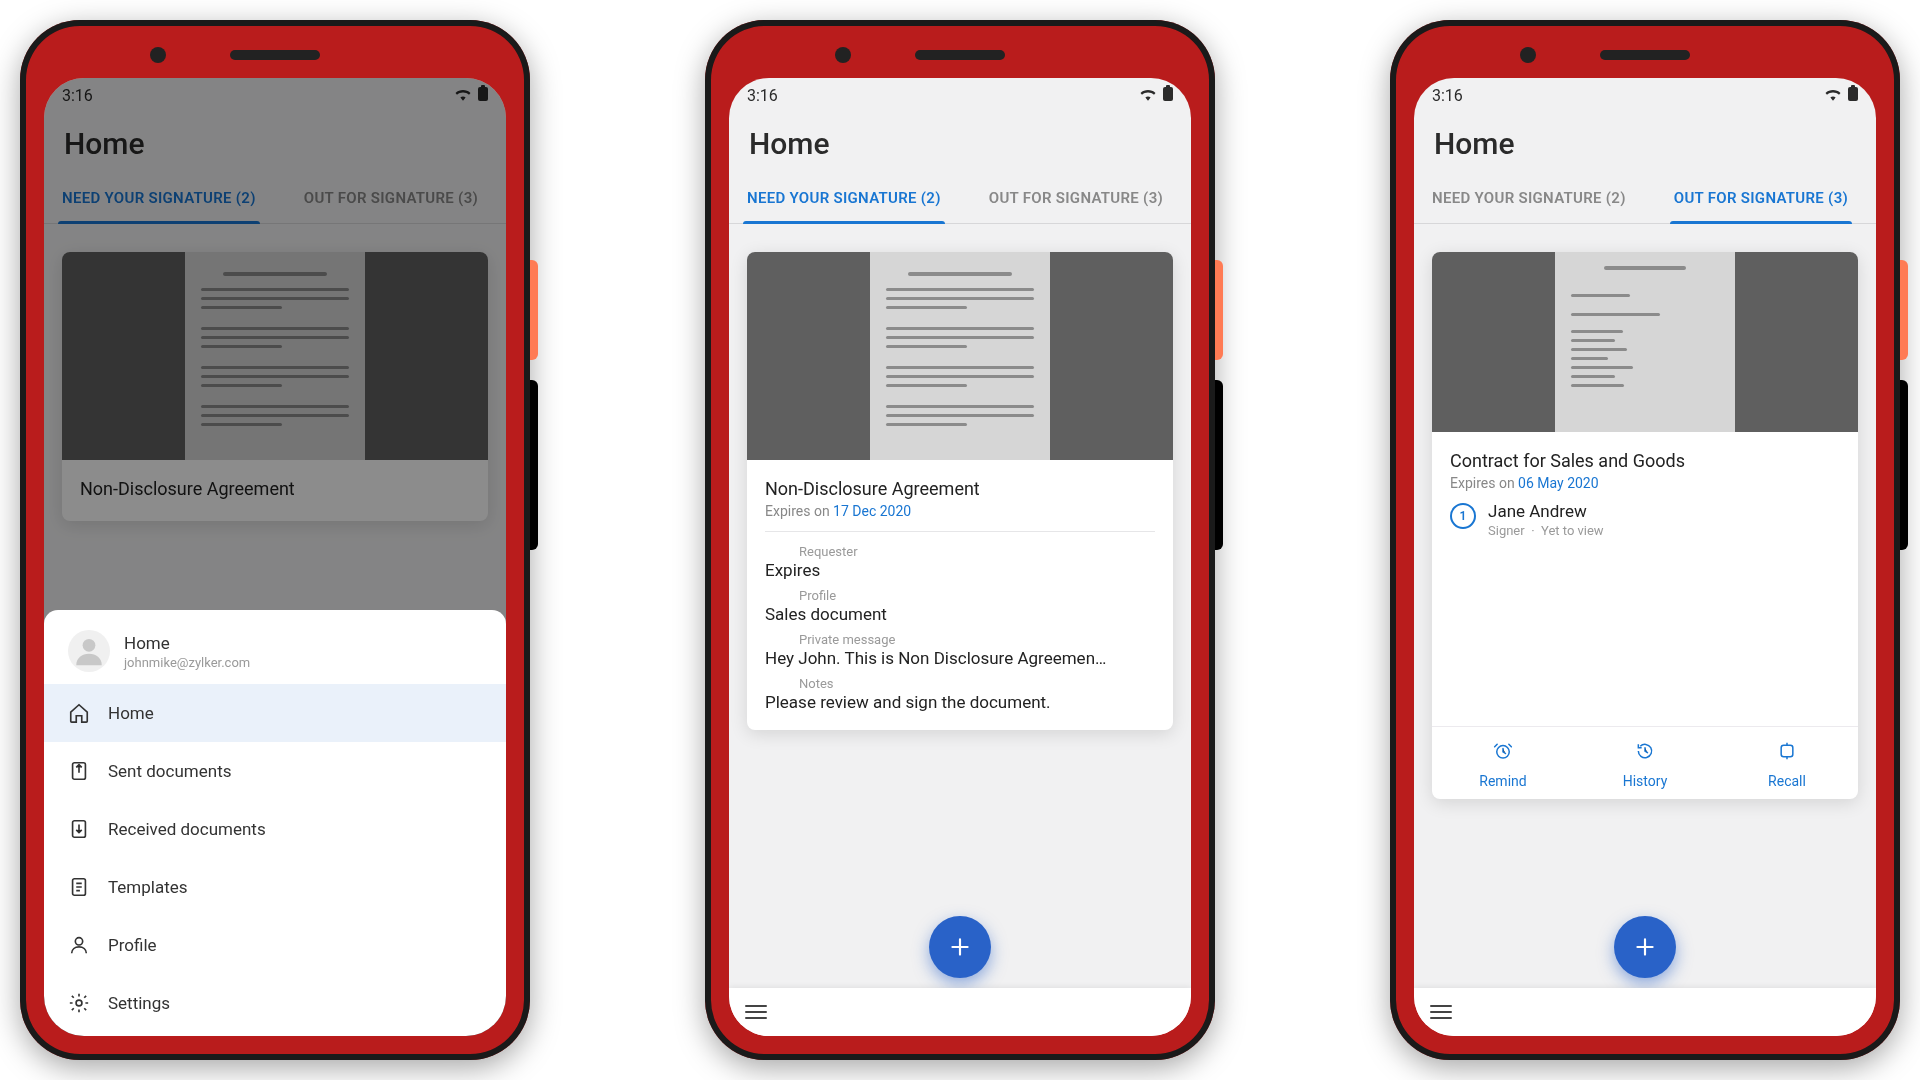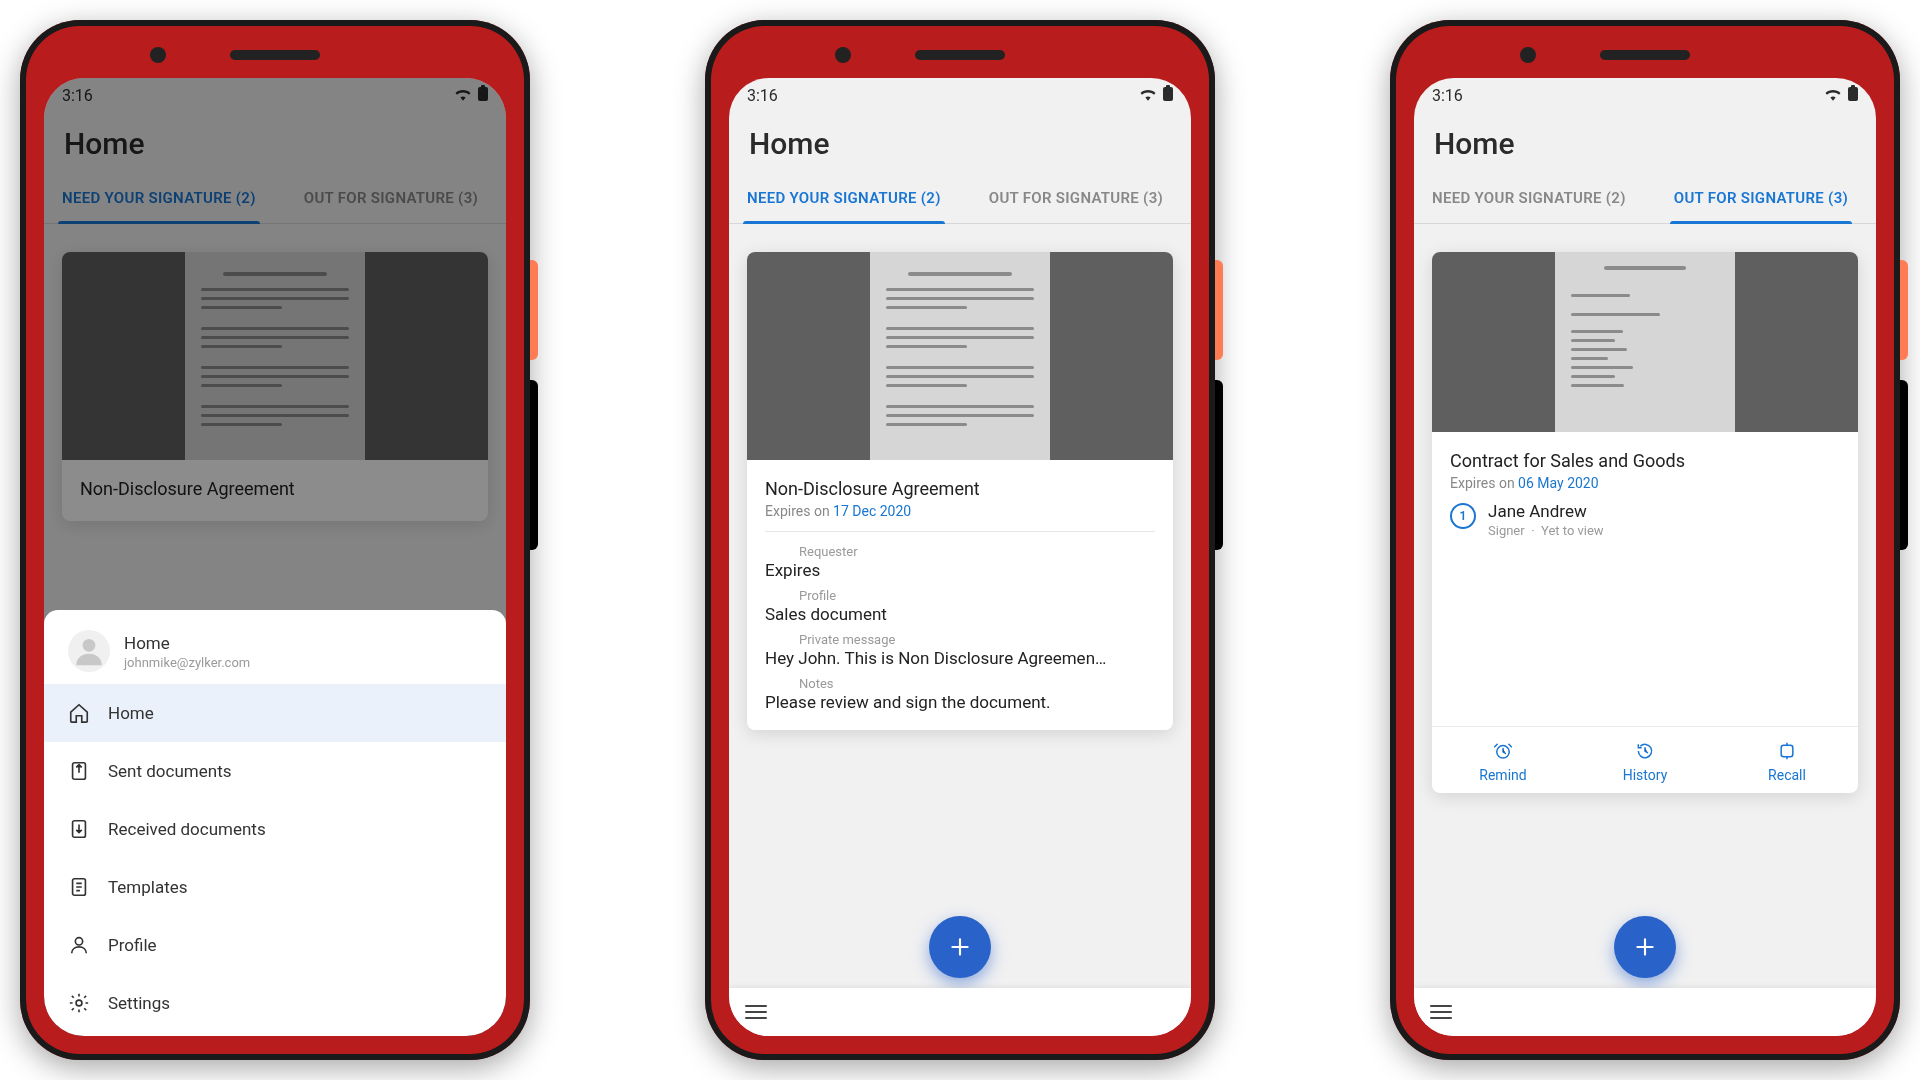--- a/index.html
+++ b/index.html
@@ -193,21 +193,21 @@
   .card-actions {
     display:flex;
     border-top:1px solid #eceaee;
     margin-top:170px;
   }
   .card-action {
     flex:1;
     display:flex;
     flex-direction:column;
     align-items:center;
-    gap:6px;
+    gap:12px;
     padding:14px 0 10px;
     color:#1976d2;
     font-size:14px;
   }
 
   
   .fab {
     position:absolute;
     bottom:10px;
     left:50%;

